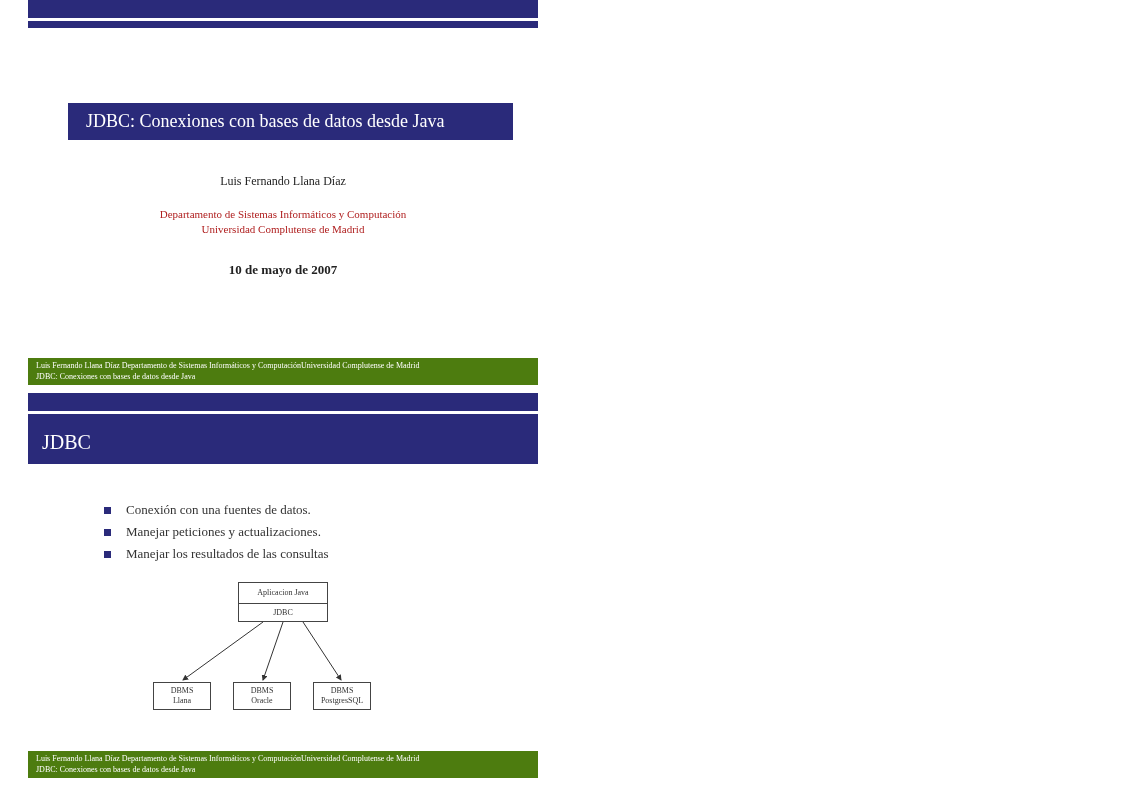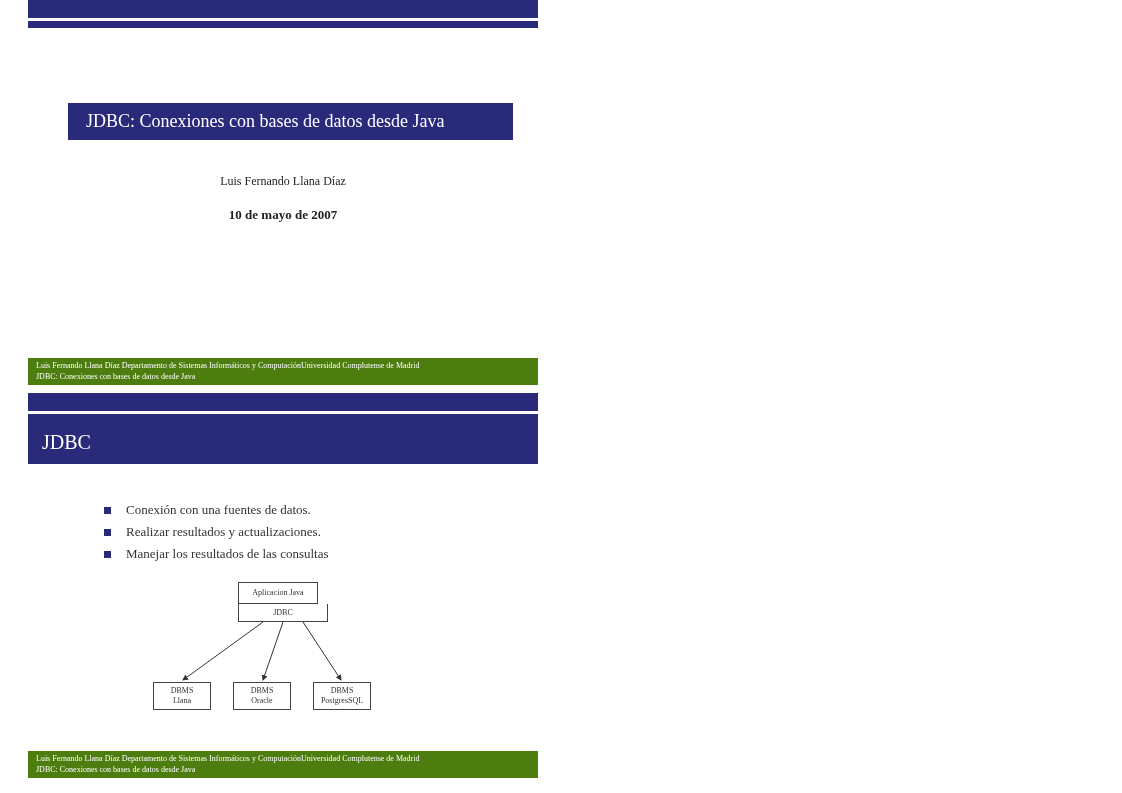--- a/index.html
+++ b/index.html
@@ -106,21 +106,21 @@
       background: #fff;
       font-size: 8px;
       text-align: center;
       display: flex;
       flex-direction: column;
       justify-content: center;
       padding: 3px;
       line-height: 1.2;
       font-family: 'Times New Roman', serif;
     }
-    .box-app { left: 85px; top: 0; width: 80px; height: 22px; }
+    .box-app { left: 85px; top: 0; width: 90px; height: 22px; }
     .box-jdbc { left: 85px; top: 22px; width: 90px; height: 18px; border-top: none; }
     .box-mysql { left: 0px; top: 100px; width: 58px; height: 28px; }
     .box-oracle { left: 80px; top: 100px; width: 58px; height: 28px; }
     .box-postgres { left: 160px; top: 100px; width: 58px; height: 28px; }
     .diagram svg {
       position: absolute;
       left: 0;
       top: 0;
       width: 260px;
       height: 140px;
@@ -131,37 +131,41 @@
 <body>
 
 <div class="slide">
   <div class="slide-top-bar"></div>
   <div class="slide-sub-bar"></div>
 
   <div class="title-box">JDBC: Conexiones con bases de datos desde Java</div>
 
   <div class="center-block">
     <div class="author">Luis Fernando Llana Díaz</div>
+    <div class="department">
+      <span>Departamento de Sistemas Informáticos y Computación</span><br>
+      <span>Universidad Complutense de Madrid</span>
+    </div>
     <div class="date">10 de mayo de 2007</div>
   </div>
 
   <div class="footer">
     <div>Luis Fernando Llana Díaz Departamento de Sistemas Informáticos y ComputaciónUniversidad Complutense de Madrid</div>
     <div>JDBC: Conexiones con bases de datos desde Java</div>
   </div>
 </div>
 
 <div class="slide">
   <div class="slide-top-bar"></div>
   <div class="slide-sub-bar"></div>
   <div class="header-block">JDBC</div>
 
   <ul class="bullets">
     <li>Conexión con una fuentes de datos.</li>
-    <li>Realizar resultados y actualizaciones.</li>
+    <li>Manejar peticiones y actualizaciones.</li>
     <li>Manejar los resultados de las consultas</li>
   </ul>
 
   <div class="diagram">
     <div class="diagram-box box-app">Aplicacion Java</div>
     <div class="diagram-box box-jdbc">JDBC</div>
     <div class="diagram-box box-mysql">
       <span>DBMS</span>
       <span>Llana</span>
     </div>

